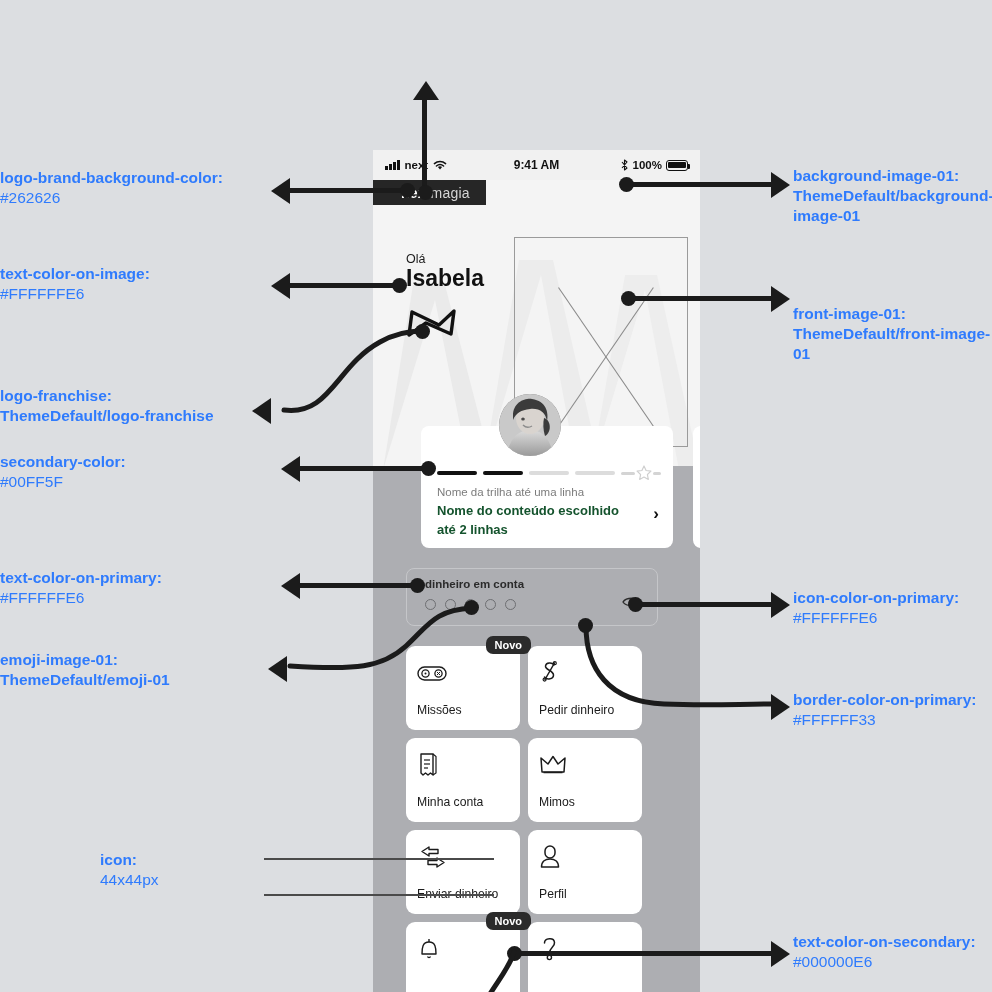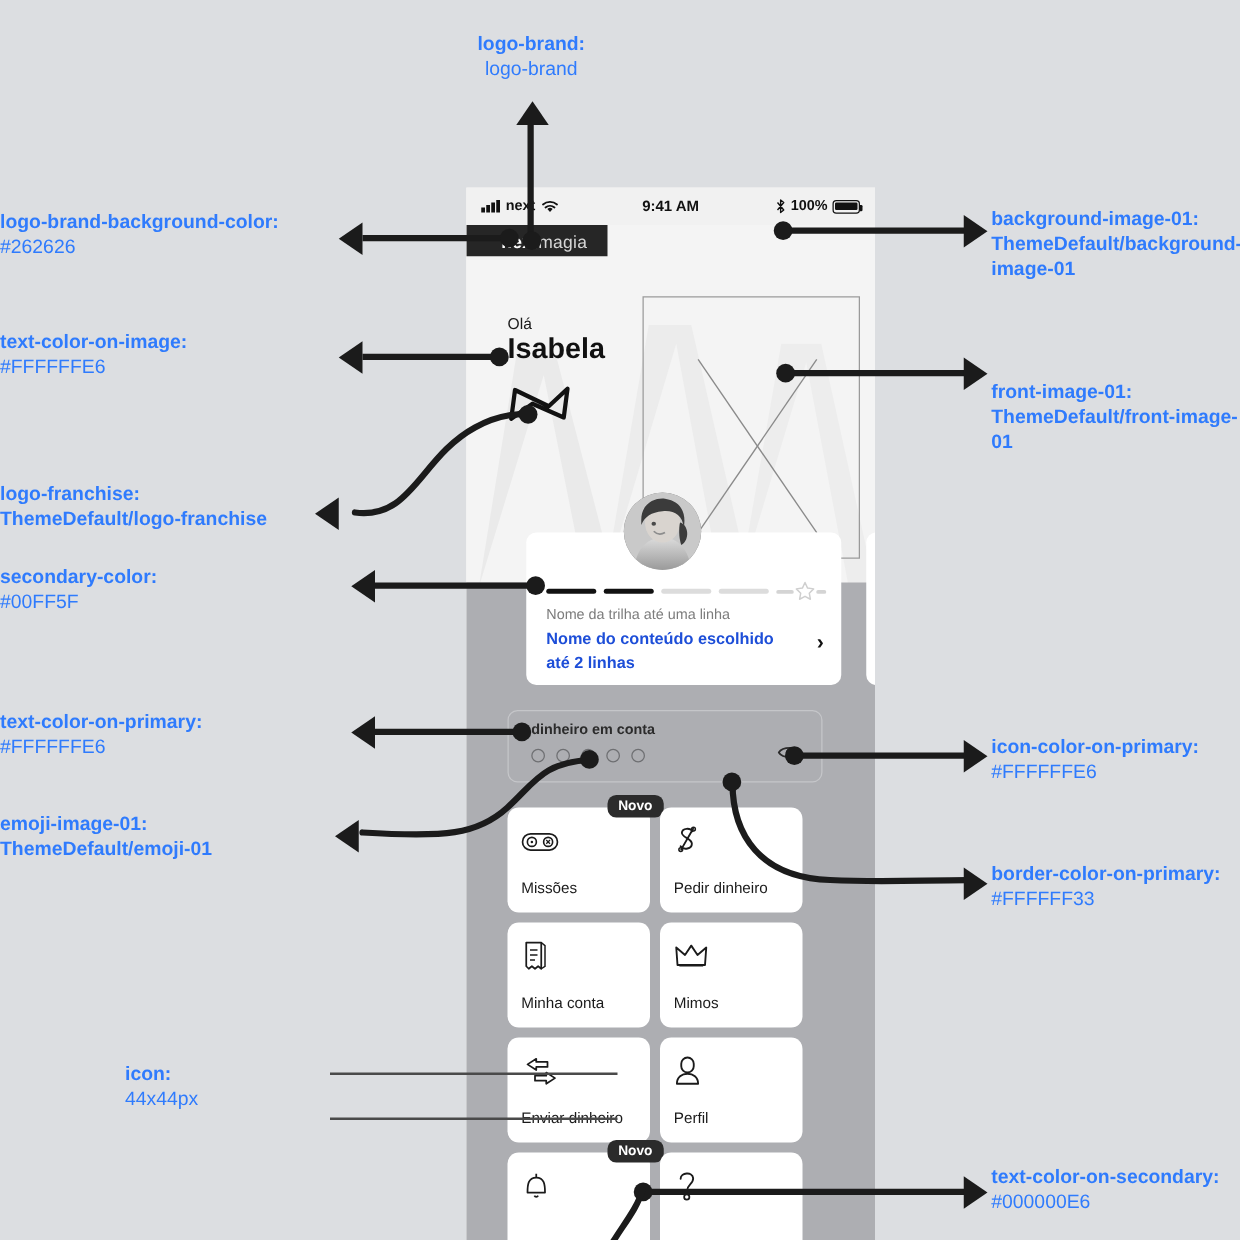--- a/index.html
+++ b/index.html
@@ -88,21 +88,21 @@
   .avatar { position: absolute; left: 78px; top: -32px; width: 62px; height: 62px;
             border-radius: 50%; overflow: hidden; background: #8c8c8c; }
   .trail { position: absolute; left: 16px; right: 12px; top: 40px; height: 14px;
            display: flex; align-items: center; gap: 6px; }
   .seg { height: 4px; border-radius: 2px; flex: 1; background: #dcdcdc; }
   .seg.done { background: #111; }
   .seg.dash { background: none; display:flex; align-items:center; }
   .star { width: 18px; height: 18px; }
   .card-sub { position: absolute; left: 16px; top: 60px; font-size: 11.5px; color: #7c7c7c; }
   .card-title { position: absolute; left: 16px; top: 76px; right: 40px;
-                font-size: 13px; font-weight: 700; color: #1d4ed8; line-height: 1.45; }
+                font-size: 13px; font-weight: 700; color: #14532d; line-height: 1.45; }
   .chev { position: absolute; right: 14px; top: 78px; font-size: 17px; color: #111;
           font-weight: 700; }
 
   
   .balance { position: absolute; left: 33px; top: 418px; width: 252px; height: 58px;
              border: 1.2px solid #c5c6c9; border-radius: 8px; padding-left: 28px; }
   .balance .lbl { position: absolute; left: 18px; top: 9px; font-size: 11.5px;
                   font-weight: 700; color: #2b2b2b; }
   .balance .dots { position: absolute; left: 18px; top: 30px; display: flex; gap: 9px; }
   .balance .dots i { width: 11px; height: 11px; border: 1.3px solid #6e6f72;
@@ -333,24 +333,20 @@
           <svg width="22" height="28" viewBox="0 0 22 28">
             <path d="M5.5 8 C5.5 3 15 2 15.5 7.5 C16 12 10.5 12.5 10.5 18" fill="none" stroke="#1b1b1b" stroke-width="1.5" stroke-linecap="round"></path>
             <circle cx="10.4" cy="22.5" r="2.1" fill="none" stroke="#1b1b1b" stroke-width="1.4"></circle>
           </svg>
         </div>
         <div class="tl"></div>
       </div>
     </div>
   </div>
 
-  <div class="anno center" style="left:330px; top:26px; width:190px;">
-    <span class="k">logo-brand:</span>
-    <span class="v">logo-brand</span>
-  </div>
   <div class="lead v" style="left:422px; top:100px; height:90px;"></div>
   <div class="arrow u" style="left:413px; top:81px;"></div>
   <div class="dot" style="left:418px; top:185px;"></div>
 
   <div class="anno right" style="left:0px; top:168px; width:238px;">
     <span class="k">logo-brand-background-color:</span>
     <span class="v">#262626</span>
   </div>
   <div class="lead h" style="left:290px; top:188px; width:120px;"></div>
   <div class="arrow l" style="left:271px; top:178px;"></div>

